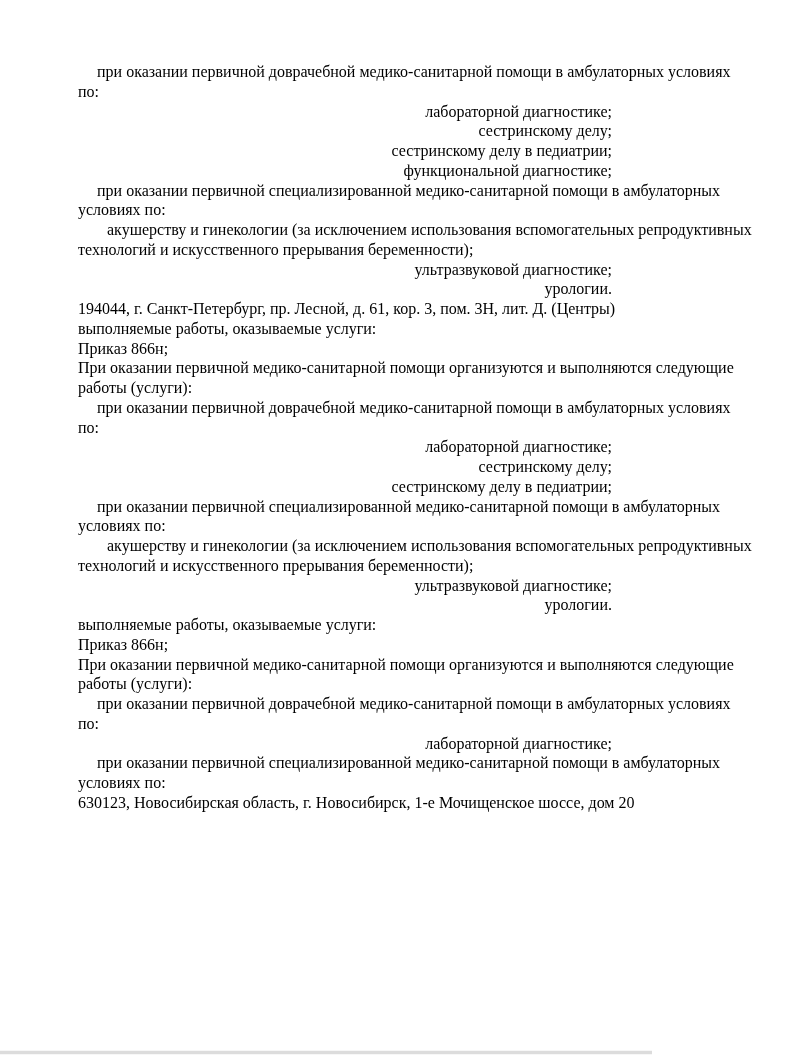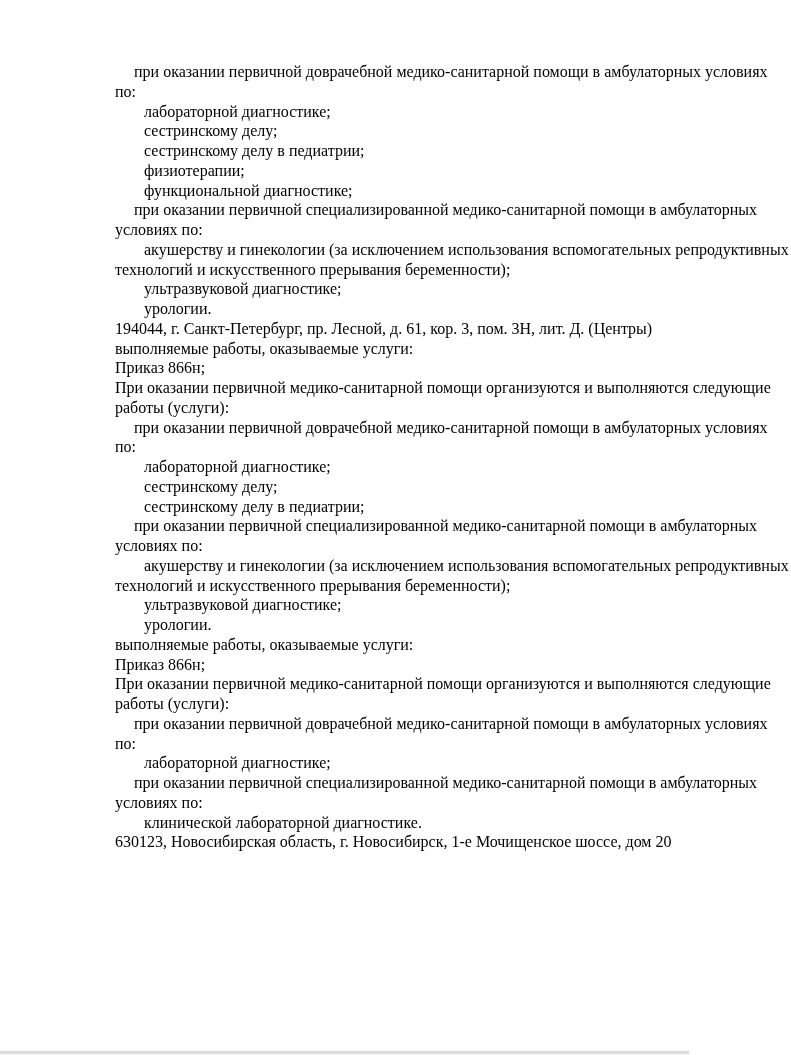--- a/index.html
+++ b/index.html
@@ -15,38 +15,37 @@
     font-family: "Liberation Serif", "DejaVu Serif", serif;
     color: #000000;
   }
   .page {
     position: absolute;
     top: 0;
     left: 0;
     width: 652px;
     height: 1055px;
     background: #ffffff;
-    padding-left: 37px;
   }
   .doc {
     padding: 62px 40px 0 78px;
     font-size: 16px;
     line-height: 19.75px;
   }
   .block {
     margin: 0;
   }
   .block + .block {
   }
   .line {
     white-space: nowrap;
   }
   .indent-0 { padding-left: 0; }
   .indent-1 { padding-left: 19px; }
-  .indent-2 { padding-left: 29px; }
+  .indent-2 { padding-left: 29px; text-align: right; }
   .bottom-scrollbar-track {
     position: absolute;
     left: 0;
     right: 0;
     bottom: 0;
     height: 5px;
     background: #f7f7f7;
   }
   .bottom-scrollbar-thumb {
     position: absolute;
@@ -61,21 +60,20 @@
 <body style="background: rgb(255, 255, 255); color: rgb(0, 0, 0);">
 
 <div class="page">
   <div class="doc" id="doc-root">
       <div class="block">
         <div class="line indent-1">при оказании первичной доврачебной медико-санитарной помощи в амбулаторных условиях</div>
         <div class="line indent-0">по:</div>
         <div class="line indent-2">лабораторной диагностике;</div>
         <div class="line indent-2">сестринскому делу;</div>
         <div class="line indent-2">сестринскому делу в педиатрии;</div>
-        <div class="line indent-2">физиотерапии;</div>
         <div class="line indent-2">функциональной диагностике;</div>
         <div class="line indent-1">при оказании первичной специализированной медико-санитарной помощи в амбулаторных</div>
         <div class="line indent-0">условиях по:</div>
         <div class="line indent-2">акушерству и гинекологии (за исключением использования вспомогательных репродуктивных</div>
         <div class="line indent-0">технологий и искусственного прерывания беременности);</div>
         <div class="line indent-2">ультразвуковой диагностике;</div>
         <div class="line indent-2">урологии.</div>
       </div>
       <div class="block">
         <div class="line indent-0">194044, г. Санкт-Петербург, пр. Лесной, д. 61, кор. 3, пом. 3Н, лит. Д. (Центры)</div>
@@ -98,21 +96,20 @@
       <div class="block">
         <div class="line indent-0">выполняемые работы, оказываемые услуги:</div>
         <div class="line indent-0">Приказ 866н;</div>
         <div class="line indent-0">При оказании первичной медико-санитарной помощи организуются и выполняются следующие</div>
         <div class="line indent-0">работы (услуги):</div>
         <div class="line indent-1">при оказании первичной доврачебной медико-санитарной помощи в амбулаторных условиях</div>
         <div class="line indent-0">по:</div>
         <div class="line indent-2">лабораторной диагностике;</div>
         <div class="line indent-1">при оказании первичной специализированной медико-санитарной помощи в амбулаторных</div>
         <div class="line indent-0">условиях по:</div>
-        <div class="line indent-2">клинической лабораторной диагностике.</div>
       </div>
       <div class="block">
         <div class="line indent-0">630123, Новосибирская область, г. Новосибирск, 1-е Мочищенское шоссе, дом 20</div>
       </div>
     </div>
   <div class="bottom-scrollbar-track" style="background: rgb(247, 247, 247);">
     <div class="bottom-scrollbar-thumb" style="background: rgb(220, 220, 220);"></div>
   </div>
 </div>
 

